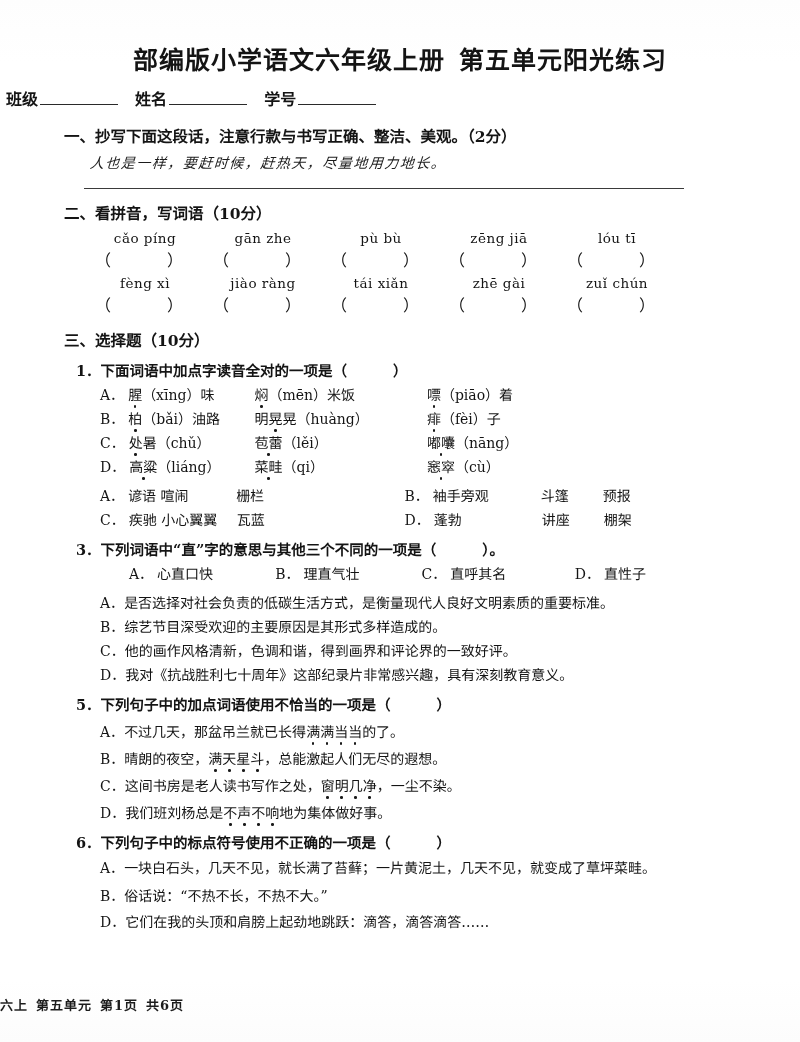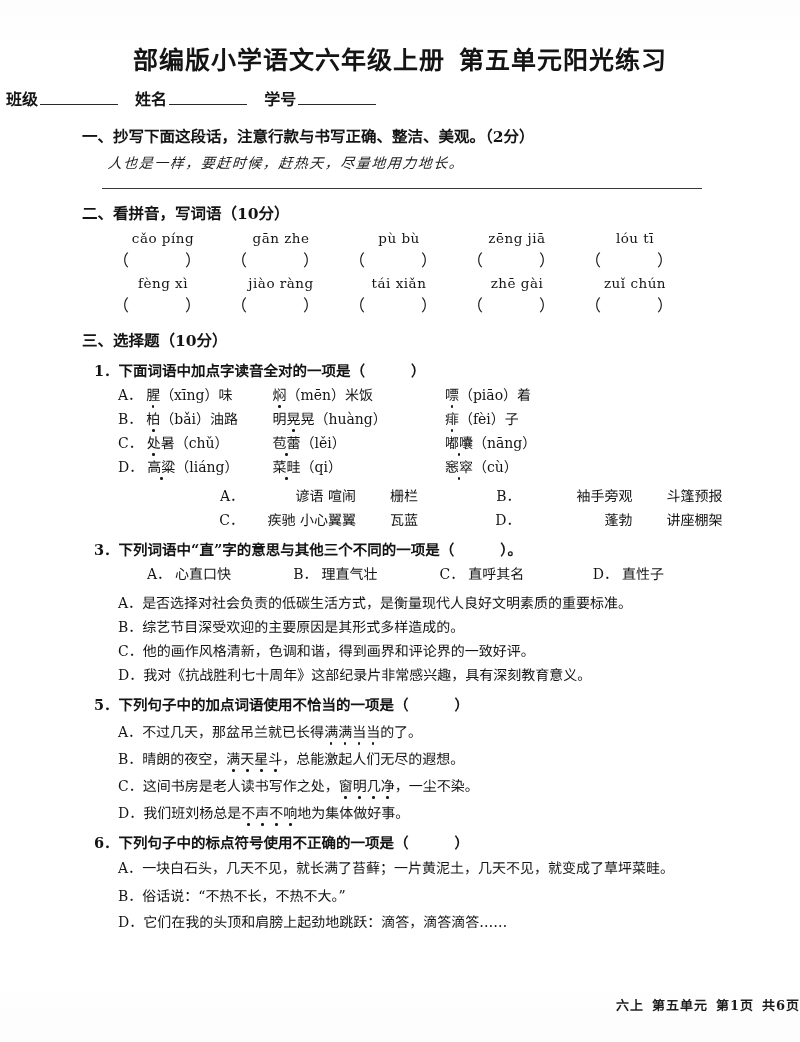--- a/index.html
+++ b/index.html
@@ -47,21 +47,21 @@
   .stu-field .rule {
     display: inline-block;
     width: 78px;
     border-bottom: 1.4px solid #2a2a2a;
     height: 13px;
     vertical-align: baseline;
     margin-left: 2px;
   }
   
   .body-wrap {
-    padding: 0 66px 0 82px;
+    padding: 0 66px 0 64px;
     box-sizing: border-box;
   }
   .sec-head {
     font-size: 15.5px;
     font-weight: bold;
     margin-top: 12px;
     white-space: nowrap;
   }
   .sec1-head { margin-top: 14px; }
   .copy-line {
@@ -125,21 +125,21 @@
     font-size: 14px;
     white-space: nowrap;
   }
   .opt-line.wrapline { white-space: normal; line-height: 1.5; }
   .opt {
     display: inline-block;
     vertical-align: top;
   }
   .opt .lab { display: inline-block; margin-right: 4px; }
   
-  .cols2 > .opt { width: 300px; text-align: right; }
+  .cols2 > .opt { width: 300px; }
   .cols2 > .opt .w1 { display: inline-block; min-width: 108px; }
   .cols2 > .opt .w2 { display: inline-block; min-width: 62px; }
   .cols4 > .opt { width: 142px; text-align: center; }
   
   .dot {
     position: relative;
     display: inline-block;
   }
   .dot::after {
     content: "";
@@ -151,21 +151,21 @@
     margin-left: -1.3px;
     border-radius: 50%;
     background: #1a1a1a;
   }
   
   .footer {
     position: absolute;
     left: 0;
     right: 0;
     bottom: 28px;
-    text-align: right;
+    text-align: left;
     font-size: 13px;
     font-weight: bold;
     letter-spacing: 1px;
     color: #1c1c1c;
     white-space: nowrap;
   }
   .footer .sp { display: inline-block; width: 8px; }
 </style>
 </head>
 <body>

